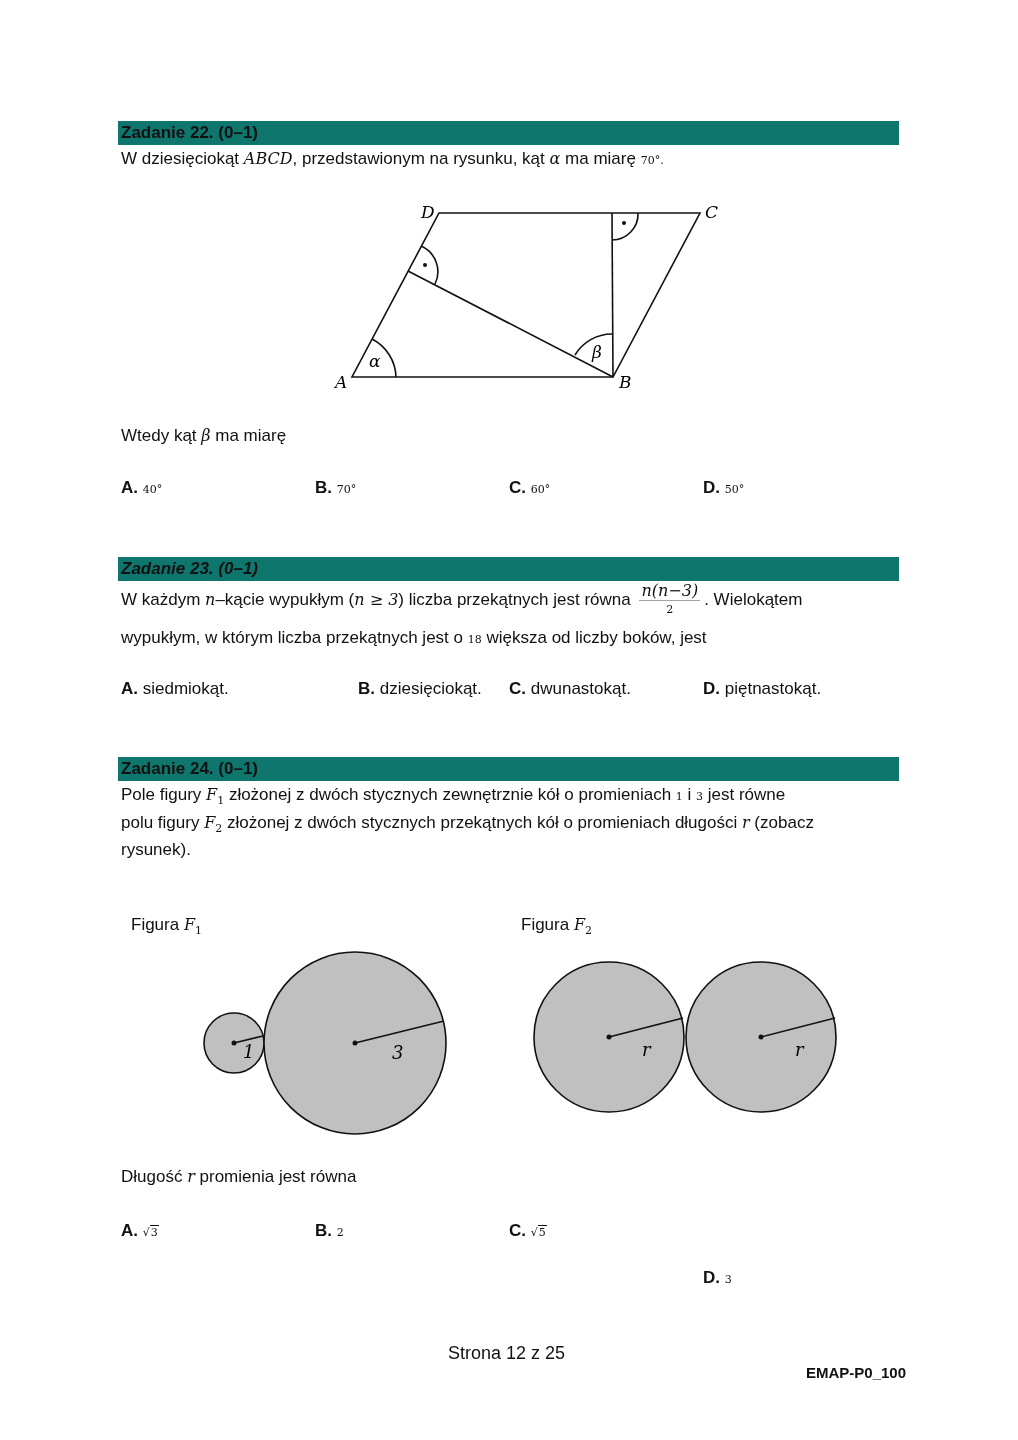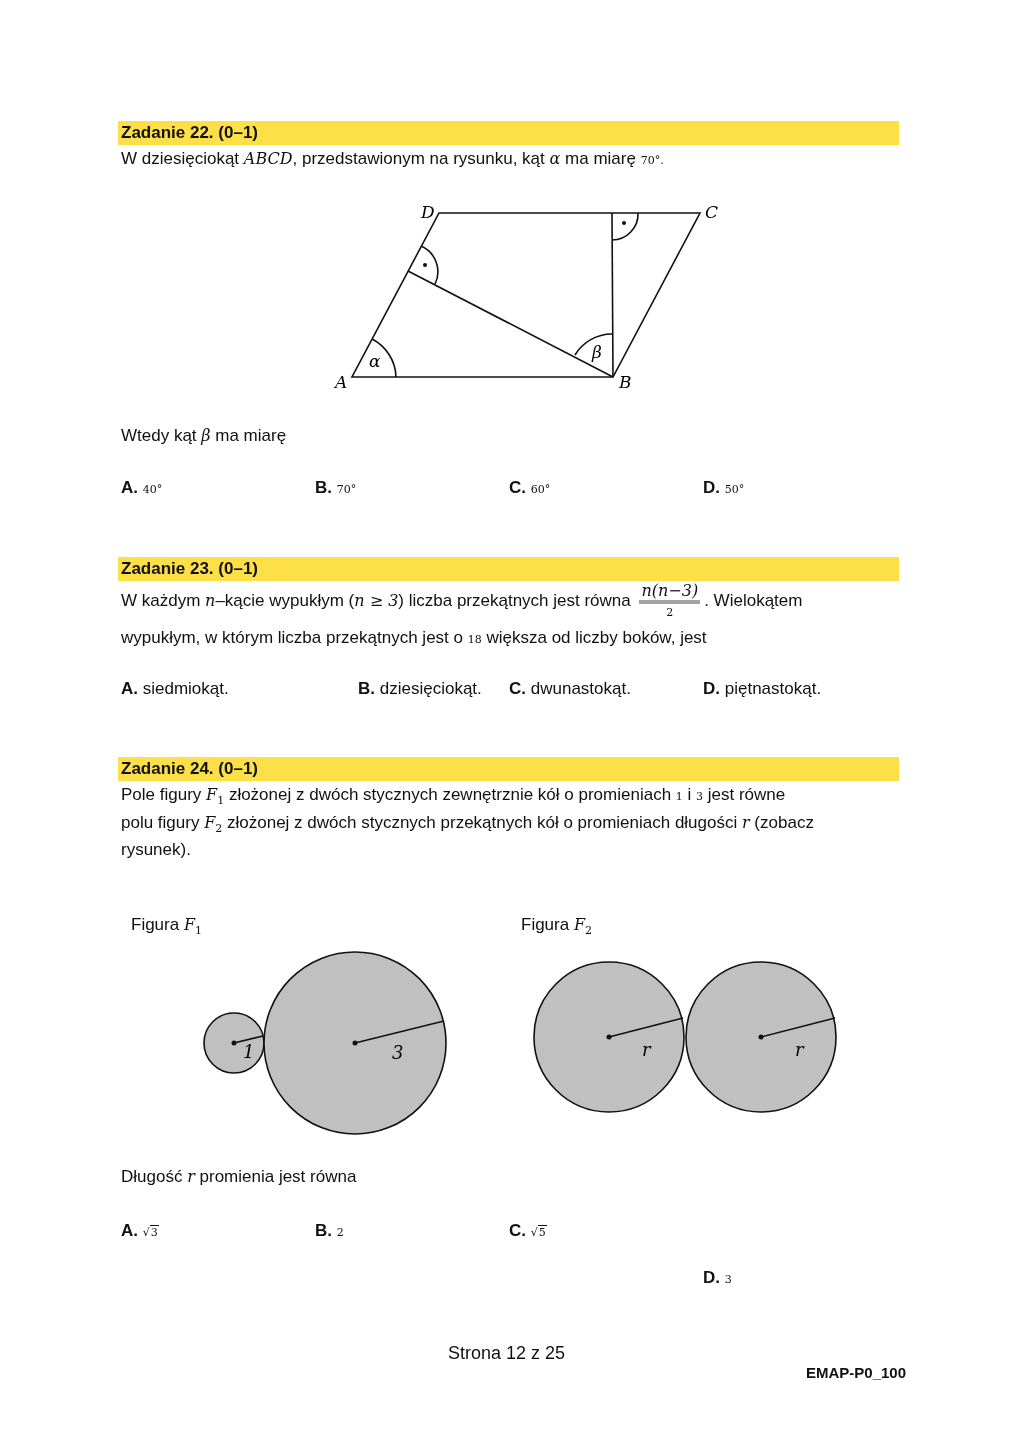--- a/index.html
+++ b/index.html
@@ -1,29 +1,29 @@
 <!DOCTYPE html>
 <html><head>
 <meta charset="utf-8">
 <style>
   html, body { margin: 0; padding: 0; background: #ffffff; }
   body { width: 1018px; height: 1440px; position: relative; overflow: hidden;
          font-family: "Liberation Sans", sans-serif; color: #111; }
   .abs { position: absolute; }
   .task-header { position: absolute; left: 118px; width: 781px; height: 24px;
-                 background: #fde047; }
+                 background: #0f766e; }
   .task-header span { position: absolute; left: 3px; top: 2px; font-weight: bold;
                  font-size: 17px; }
   .txt { position: absolute; font-size: 17px; white-space: nowrap; }
   .m { font-family: "DejaVu Serif", serif; font-style: italic; font-size: 16px; }
   .mr { font-family: "DejaVu Serif", serif; font-size: 11px; }
   .opt { position: absolute; font-size: 17px; white-space: nowrap; }
   .opt b { font-weight: bold; }
   .frac { display: inline-block; vertical-align: middle; text-align: center; margin: 0 4px; }
-  .frac .num { display: block; border-bottom: 4px solid #a3a3a3; padding: 0 2px; line-height: 18px; }
+  .frac .num { display: block; border-bottom: 1px solid #a3a3a3; padding: 0 2px; line-height: 18px; }
   .frac .den { display: block; line-height: 18px; }
   .sqrt { display:inline-block; }
   .sqrt .rad { border-top: 1px solid #111; padding: 0 1px; }
   svg text { font-family: "DejaVu Serif", serif; font-style: italic; }
   sub { font-size: 11px; font-style: normal; }
 </style>
 </head>
 <body>
 
 <div class="task-header" style="top:121px;">
@@ -55,21 +55,21 @@
 
 <div class="txt" style="left:121px; top:426px;">
   <span>Wtedy kąt </span><span class="m">β</span><span> ma miarę</span>
 </div>
 
 <div class="opt" style="left:121px; top:478px;"><b>A.</b> <span class="mr">40°</span></div>
 <div class="opt" style="left:315px; top:478px;"><b>B.</b> <span class="mr">70°</span></div>
 <div class="opt" style="left:509px; top:478px;"><b>C.</b> <span class="mr">60°</span></div>
 <div class="opt" style="left:703px; top:478px;"><b>D.</b> <span class="mr">50°</span></div>
 
-<div class="task-header" style="top:557px;">
+<div class="task-header" style="top:557px;font-style:italic;">
   <span>Zadanie 23. (0–1)</span>
 </div>
 <div class="txt" style="left:121px; top:582px; width:778px;">
   <span>W każdym </span><span class="m">n</span><span>–kącie wypukłym (</span><span class="m">n ≥ 3</span><span>) liczba przekątnych jest równa</span>
   <span class="frac"><span class="num m">n(n−3)</span><span class="den mr">2</span></span><span>. Wielokątem</span>
 </div>
 <div class="txt" style="left:121px; top:628px;">
   <span>wypukłym, w którym liczba przekątnych jest o </span><span class="mr">18</span><span> większa od liczby boków, jest</span>
 </div>
 

